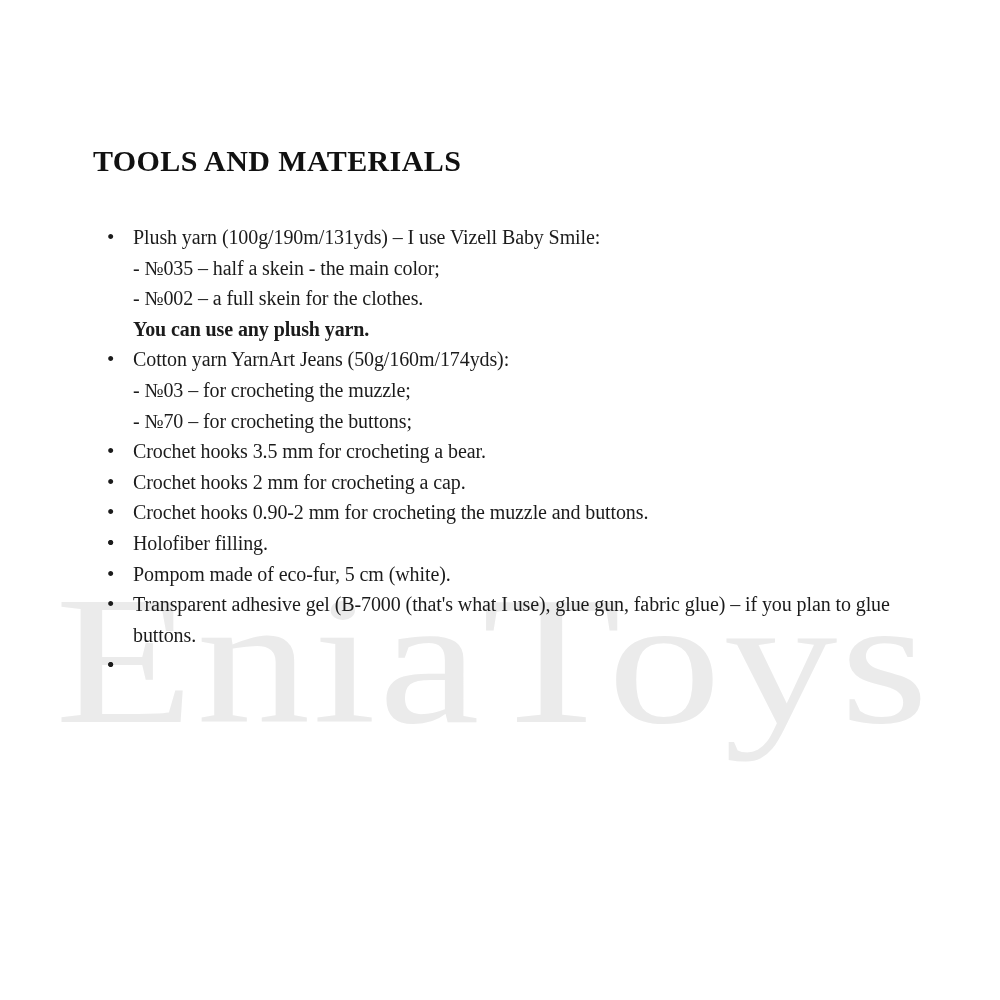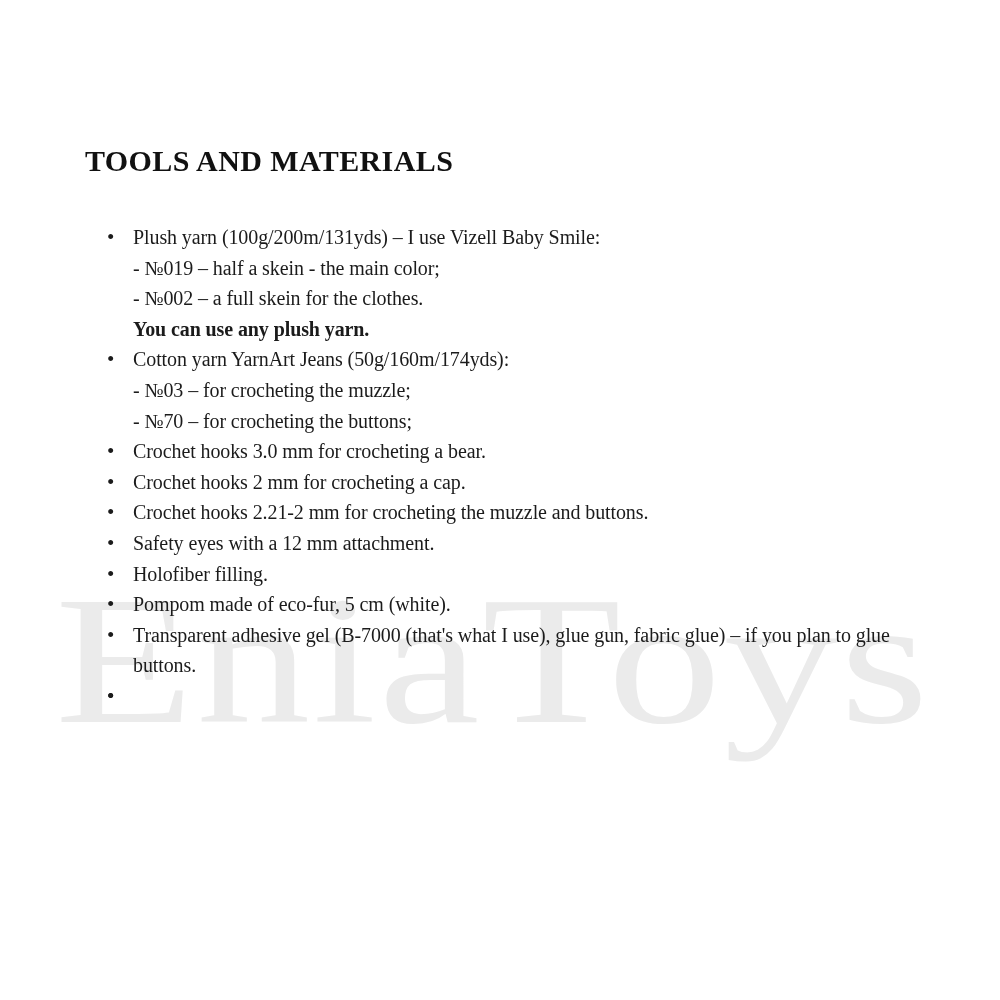--- a/index.html
+++ b/index.html
@@ -29,21 +29,21 @@
     transform-origin: left top;
     z-index: 0;
     user-select: none;
   }
   .content {
     position: relative;
     z-index: 1;
   }
   .title {
     position: absolute;
-    left: 85px;
+    left: 93px;
     top: 144px;
     margin: 0;
     font-size: 30px;
     font-weight: bold;
     letter-spacing: 0.4px;
     color: #111111;
     white-space: nowrap;
   }
   .materials {
     position: absolute;
@@ -77,26 +77,26 @@
 </head>
 <body>
 
 <div class="page">
   <div class="watermark">EniaToys</div>
 
   <div class="content">
     <h1 class="title">TOOLS AND MATERIALS</h1>
 
     <ul class="materials">
-        <li class="item"><span class="bullet">•</span><span class="item-text">Plush yarn (100g/200m/131yds) – I use Vizell Baby Smile:</span><div class="sub-item">- №019 – half a skein - the main color;</div><div class="sub-item">- №002 – a full skein for the clothes.</div><div class="item-note">You can use any plush yarn.</div></li>
+        <li class="item"><span class="bullet">•</span><span class="item-text">Plush yarn (100g/190m/131yds) – I use Vizell Baby Smile:</span><div class="sub-item">- №035 – half a skein - the main color;</div><div class="sub-item">- №002 – a full skein for the clothes.</div><div class="item-note">You can use any plush yarn.</div></li>
         <li class="item"><span class="bullet">•</span><span class="item-text">Cotton yarn YarnArt Jeans (50g/160m/174yds):</span><div class="sub-item">- №03 – for crocheting the muzzle;</div><div class="sub-item">- №70 – for crocheting the buttons;</div></li>
-        <li class="item"><span class="bullet">•</span><span class="item-text">Crochet hooks 3.0 mm for crocheting a bear.</span></li>
+        <li class="item"><span class="bullet">•</span><span class="item-text">Crochet hooks 3.5 mm for crocheting a bear.</span></li>
         <li class="item"><span class="bullet">•</span><span class="item-text">Crochet hooks 2 mm for crocheting a cap.</span></li>
-        <li class="item"><span class="bullet">•</span><span class="item-text">Crochet hooks 2.21-2 mm for crocheting the muzzle and buttons.</span></li>
-        <li class="item"><span class="bullet">•</span><span class="item-text">Safety eyes with a 12 mm attachment.</span></li>
+        <li class="item"><span class="bullet">•</span><span class="item-text">Crochet hooks 0.90-2 mm for crocheting the muzzle and buttons.</span></li>
+        <li class="item"><span class="bullet">•</span></li>
         <li class="item"><span class="bullet">•</span><span class="item-text">Holofiber filling.</span></li>
         <li class="item"><span class="bullet">•</span><span class="item-text">Pompom made of eco-fur, 5 cm (white).</span></li>
         <li class="item"><span class="bullet">•</span><span class="item-text">Transparent adhesive gel (B-7000 (that's what I use), glue gun, fabric glue) – if you plan to glue buttons.</span></li>
         <li class="item"><span class="bullet">•</span></li>
         <li class="item"><span class="bullet">•</span></li>
       </ul>
   </div>
 </div>
 
 </body></html>

